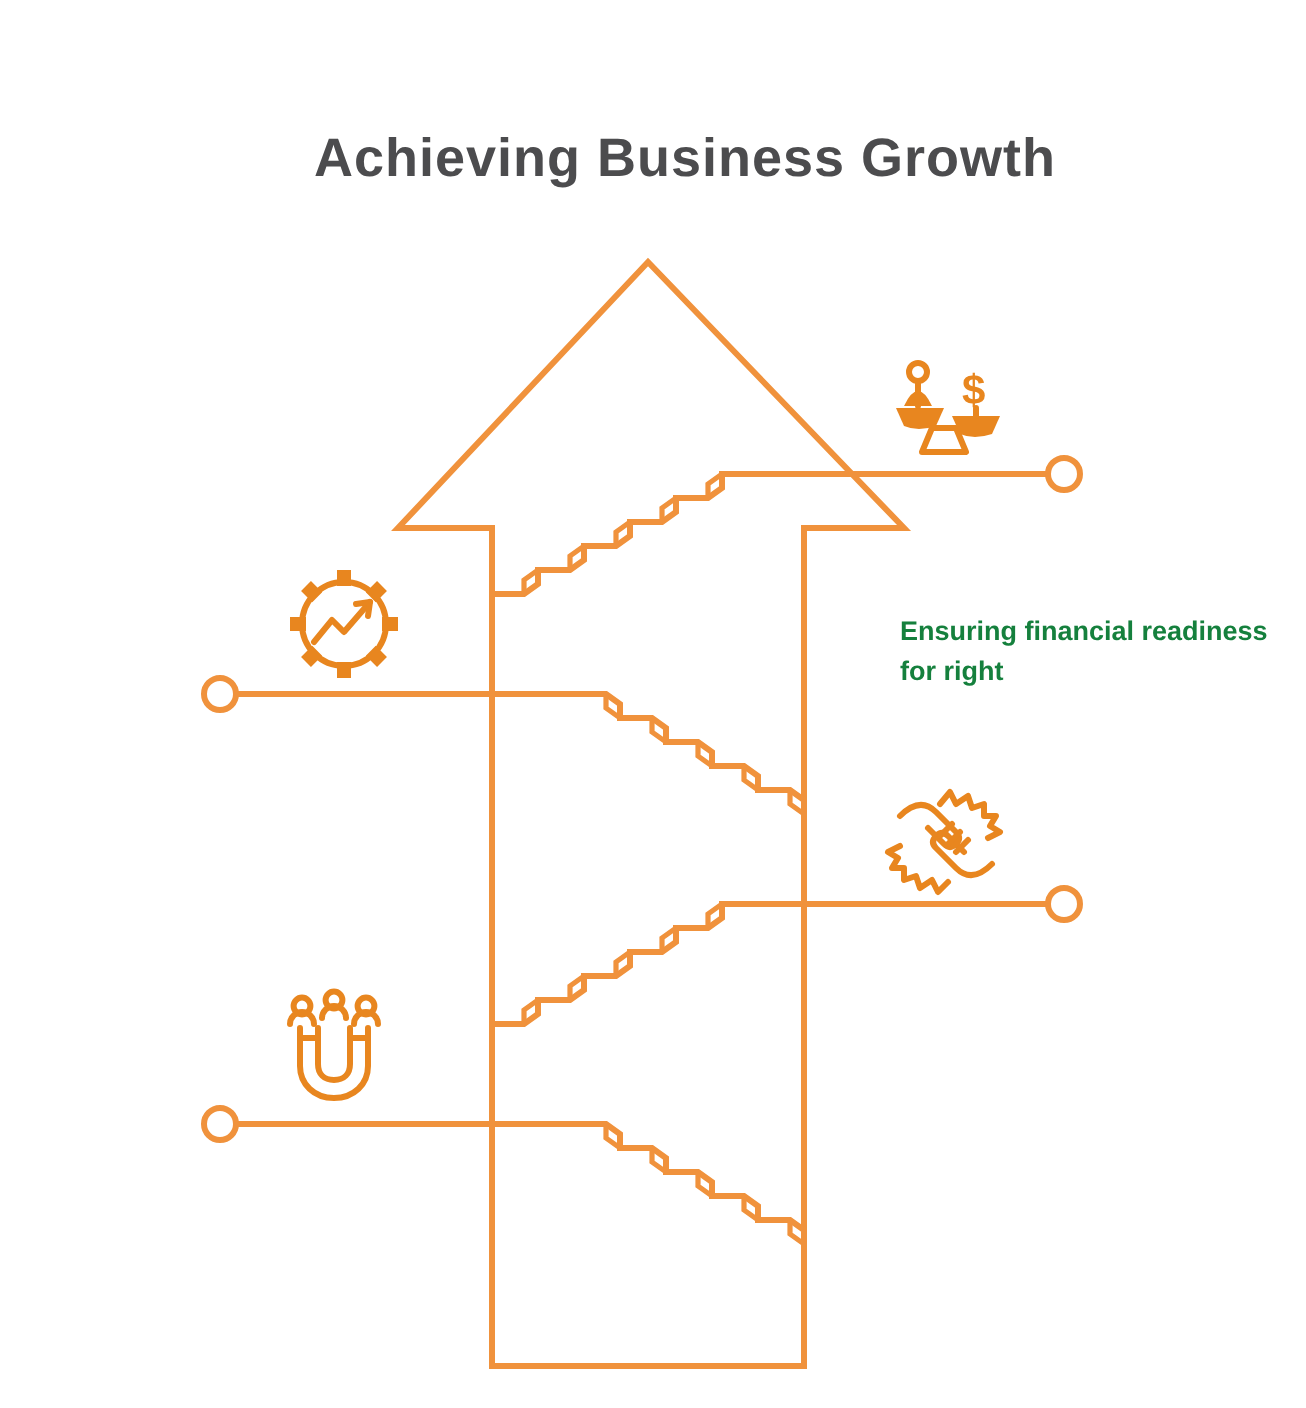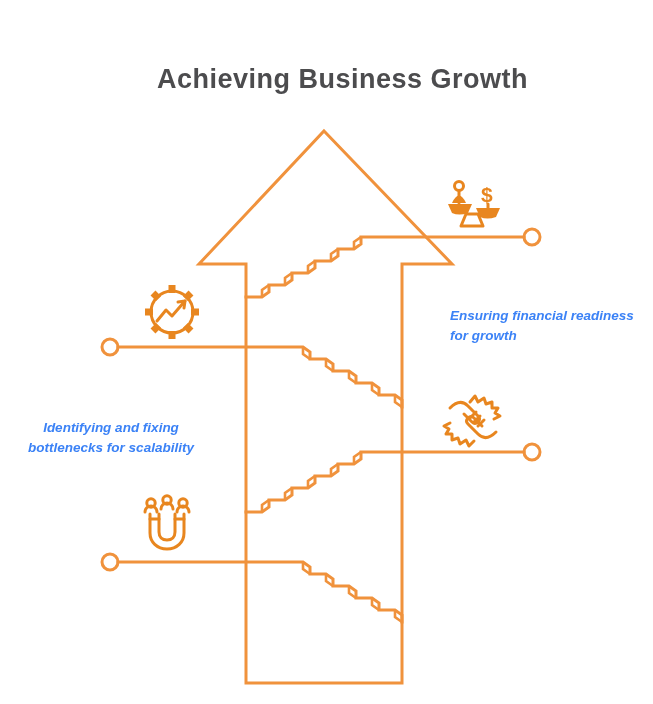--- a/index.html
+++ b/index.html
@@ -6,21 +6,21 @@
   body{
     width:653px;height:704px;background:#ffffff;position:relative;
     font-family:"Liberation Sans", sans-serif;overflow:hidden;
   }
   .stage{position:absolute;inset:0;width:653px;height:704px;}
   .title{
     position:absolute;left:0;top:48px;width:653px;text-align:center;
     font-size:27px;font-weight:700;color:#4C4C4E;letter-spacing:0.5px;margin:16px;
   }
   .label{
-    position:absolute;font-size:13.5px;font-weight:700;color:#3b82f6;line-height:20px;font-style:italic;
+    position:absolute;font-size:13.5px;font-weight:700;color:#15803d;line-height:20px;
   }
   .label span{display:block;}
   .lbl-financial{left:450px;top:306px;text-align:left;width:200px;}
   .lbl-bottlenecks{left:5px;top:418px;width:212px;text-align:center;}
   .lbl-closing{left:450px;top:531px;text-align:left;width:200px;}
   .lbl-attracting{left:8px;top:639px;width:214px;text-align:center;}
   svg{position:absolute;left:0;top:0;}
   .s-line{stroke:#F0923C;stroke-width:3;fill:none;stroke-linejoin:miter;stroke-linecap:square;}
   .s-thin{stroke:#F0923C;stroke-width:2.6;fill:none;}
   .s-icon{stroke:#E8861F;stroke-width:3;fill:none;stroke-linecap:round;stroke-linejoin:round;}
@@ -94,23 +94,19 @@
       <circle class="s-icon" cx="183" cy="503" r="4.2"></circle>
       <path class="s-icon" d="M145,512 A6,6 0 0 1 157,512 M161,509 A6,6 0 0 1 173,509 M177,512 A6,6 0 0 1 189,512"></path>
       <path class="s-icon" d="M150,514 V533 C150,542 157,549 167,549 C177,549 184,542 184,533 V514"></path>
       <path class="s-icon" d="M159,514 V532 C159,537 162,540 167,540 C172,540 175,537 175,532 V514"></path>
       <path class="s-icon" d="M150,519 H159 M175,519 H184"></path>
     </g>
   </svg>
 
   <div class="label lbl-financial">
     <span>Ensuring financial readiness</span>
-    <span>for growth</span>
+    <span>for right</span>
   </div>
 
-  <div class="label lbl-bottlenecks">
-    <span>Identifying and fixing</span>
-    <span>bottlenecks for scalability</span>
-  </div>
 
 
 
 </div>
 
 </body></html>

